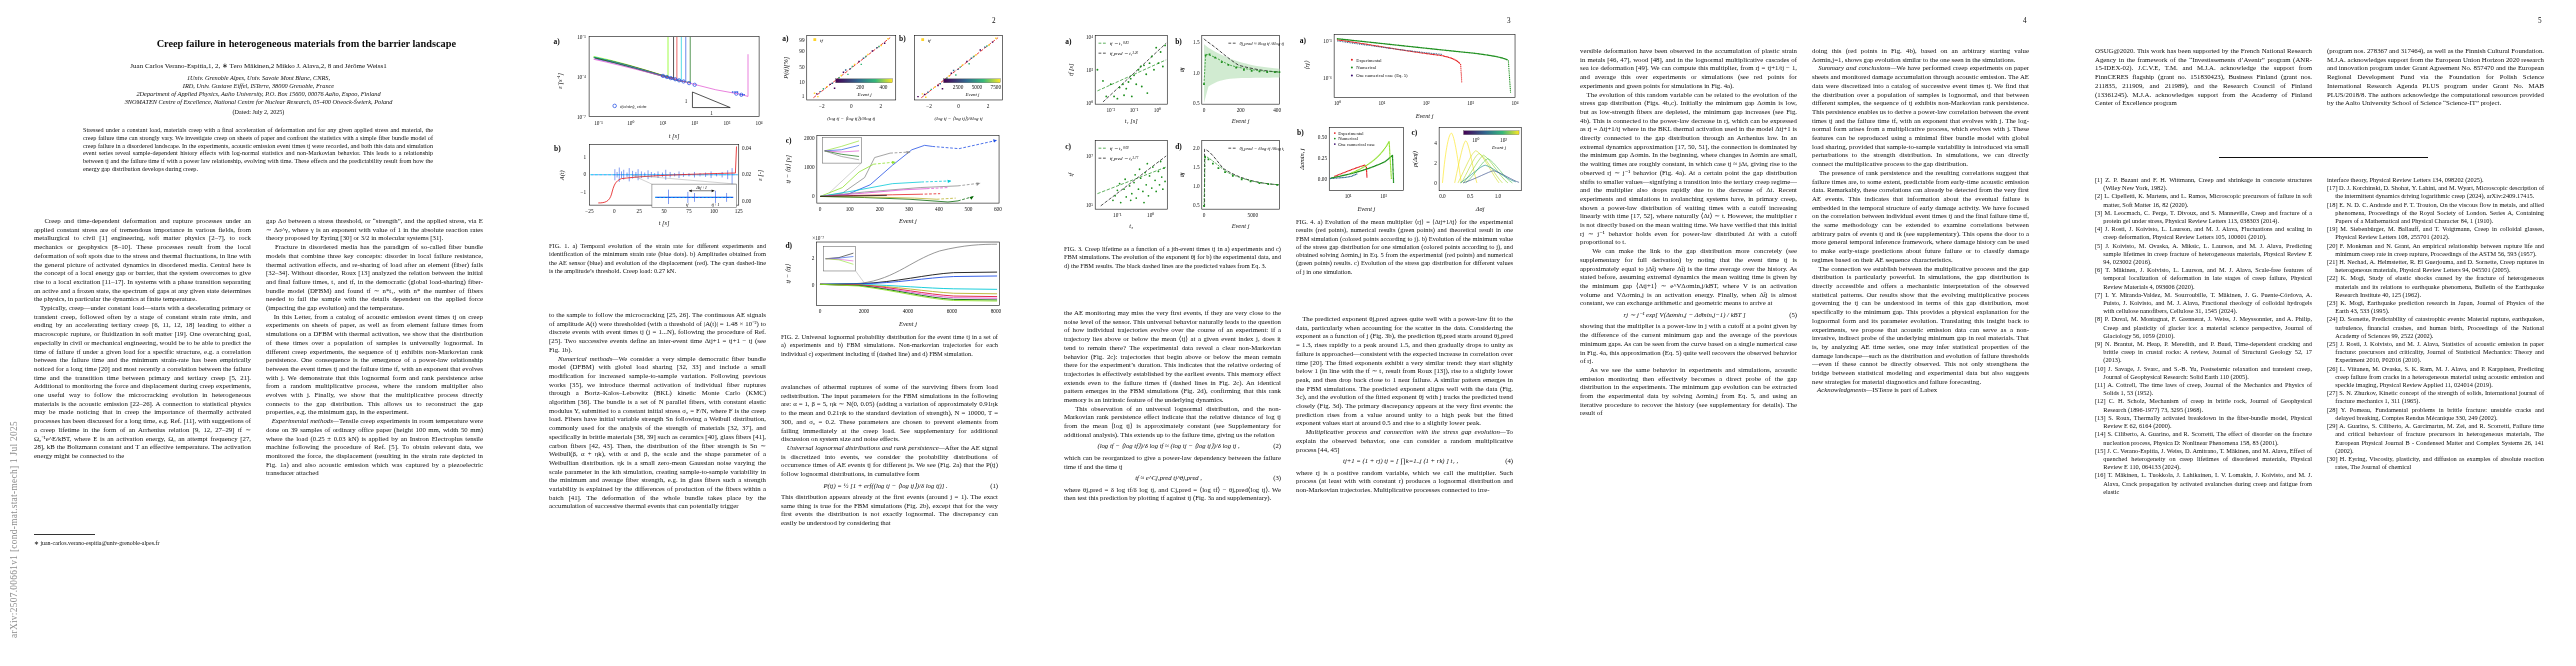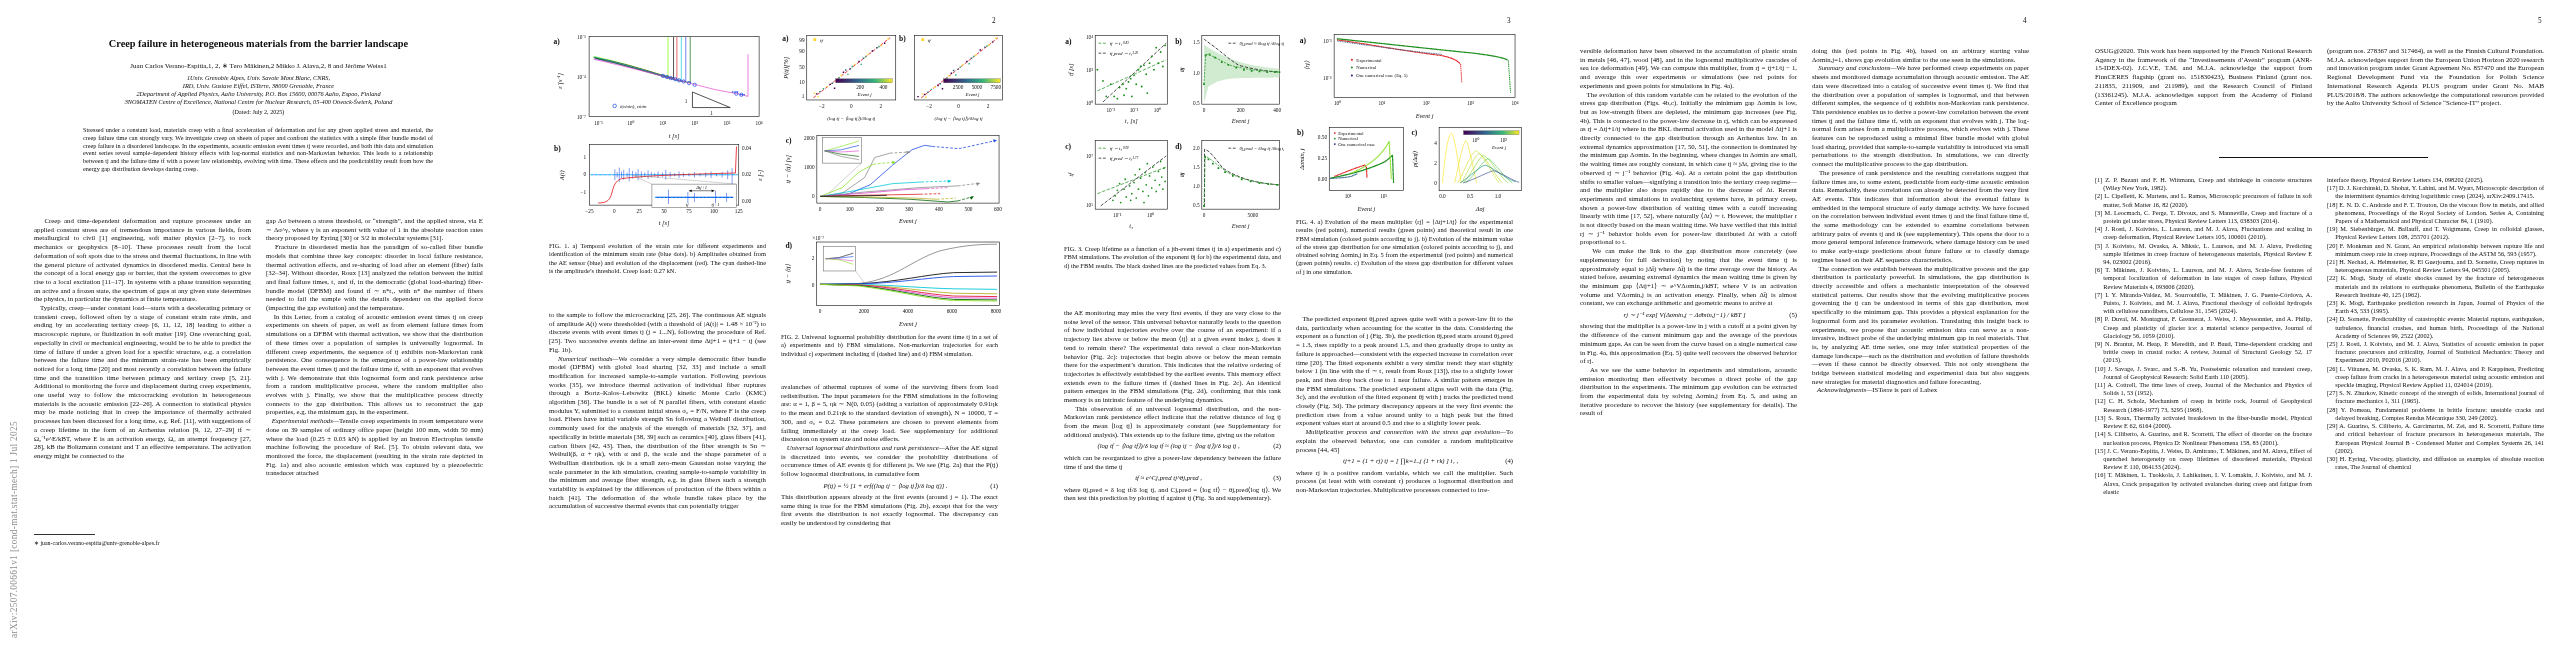--- a/index.html
+++ b/index.html
@@ -2,21 +2,21 @@
 <html style="font-size:9px"><head>
 <meta charset="utf-8">
 <style>
   html,body{margin:0;padding:0;background:#fff;}
   #shot{position:relative;width:2576px;height:667px;background:#fff;overflow:hidden;
         font-family:"Liberation Serif",serif;color:#0d0d0d;}
   .page{position:absolute;top:0;width:515px;height:667px;background:#fff;}
   .pagenum{position:absolute;top:16.7px;left:477px;font-size:7.2px;}
   .banner{position:absolute;left:9px;top:638px;transform:rotate(-90deg);transform-origin:0 0;
           width:461px;font-size:9.4px;color:#8c8c8c;letter-spacing:0.3px;white-space:nowrap;}
-  .title{position:absolute;left:61px;top:38px;width:395px;text-align:center;
+  .title{position:absolute;left:61px;top:38px;width:395px;text-align:right;
          font-size:10.3px;font-weight:bold;}
   .authors{position:absolute;left:50px;top:62px;width:417px;text-align:center;font-size:7px;}
   .affil{position:absolute;width:417px;left:50px;text-align:center;font-style:italic;font-size:6.3px;}
   .dated{position:absolute;left:50px;top:109px;width:417px;text-align:center;font-size:6.1px;}
   .abstract{position:absolute;left:83px;top:126px;width:350px;font-size:6.2px;line-height:7.8px;
             text-align:justify;}
   .col{position:absolute;width:217px;font-size:6.8px;line-height:8.7px;text-align:justify;}
   .col p{margin:0;white-space:pre-wrap;}
   .it{font-style:italic;}
   .eq{display:flex;align-items:center;margin:2.8px 0 2.8px 0;font-size:6.7px;}

